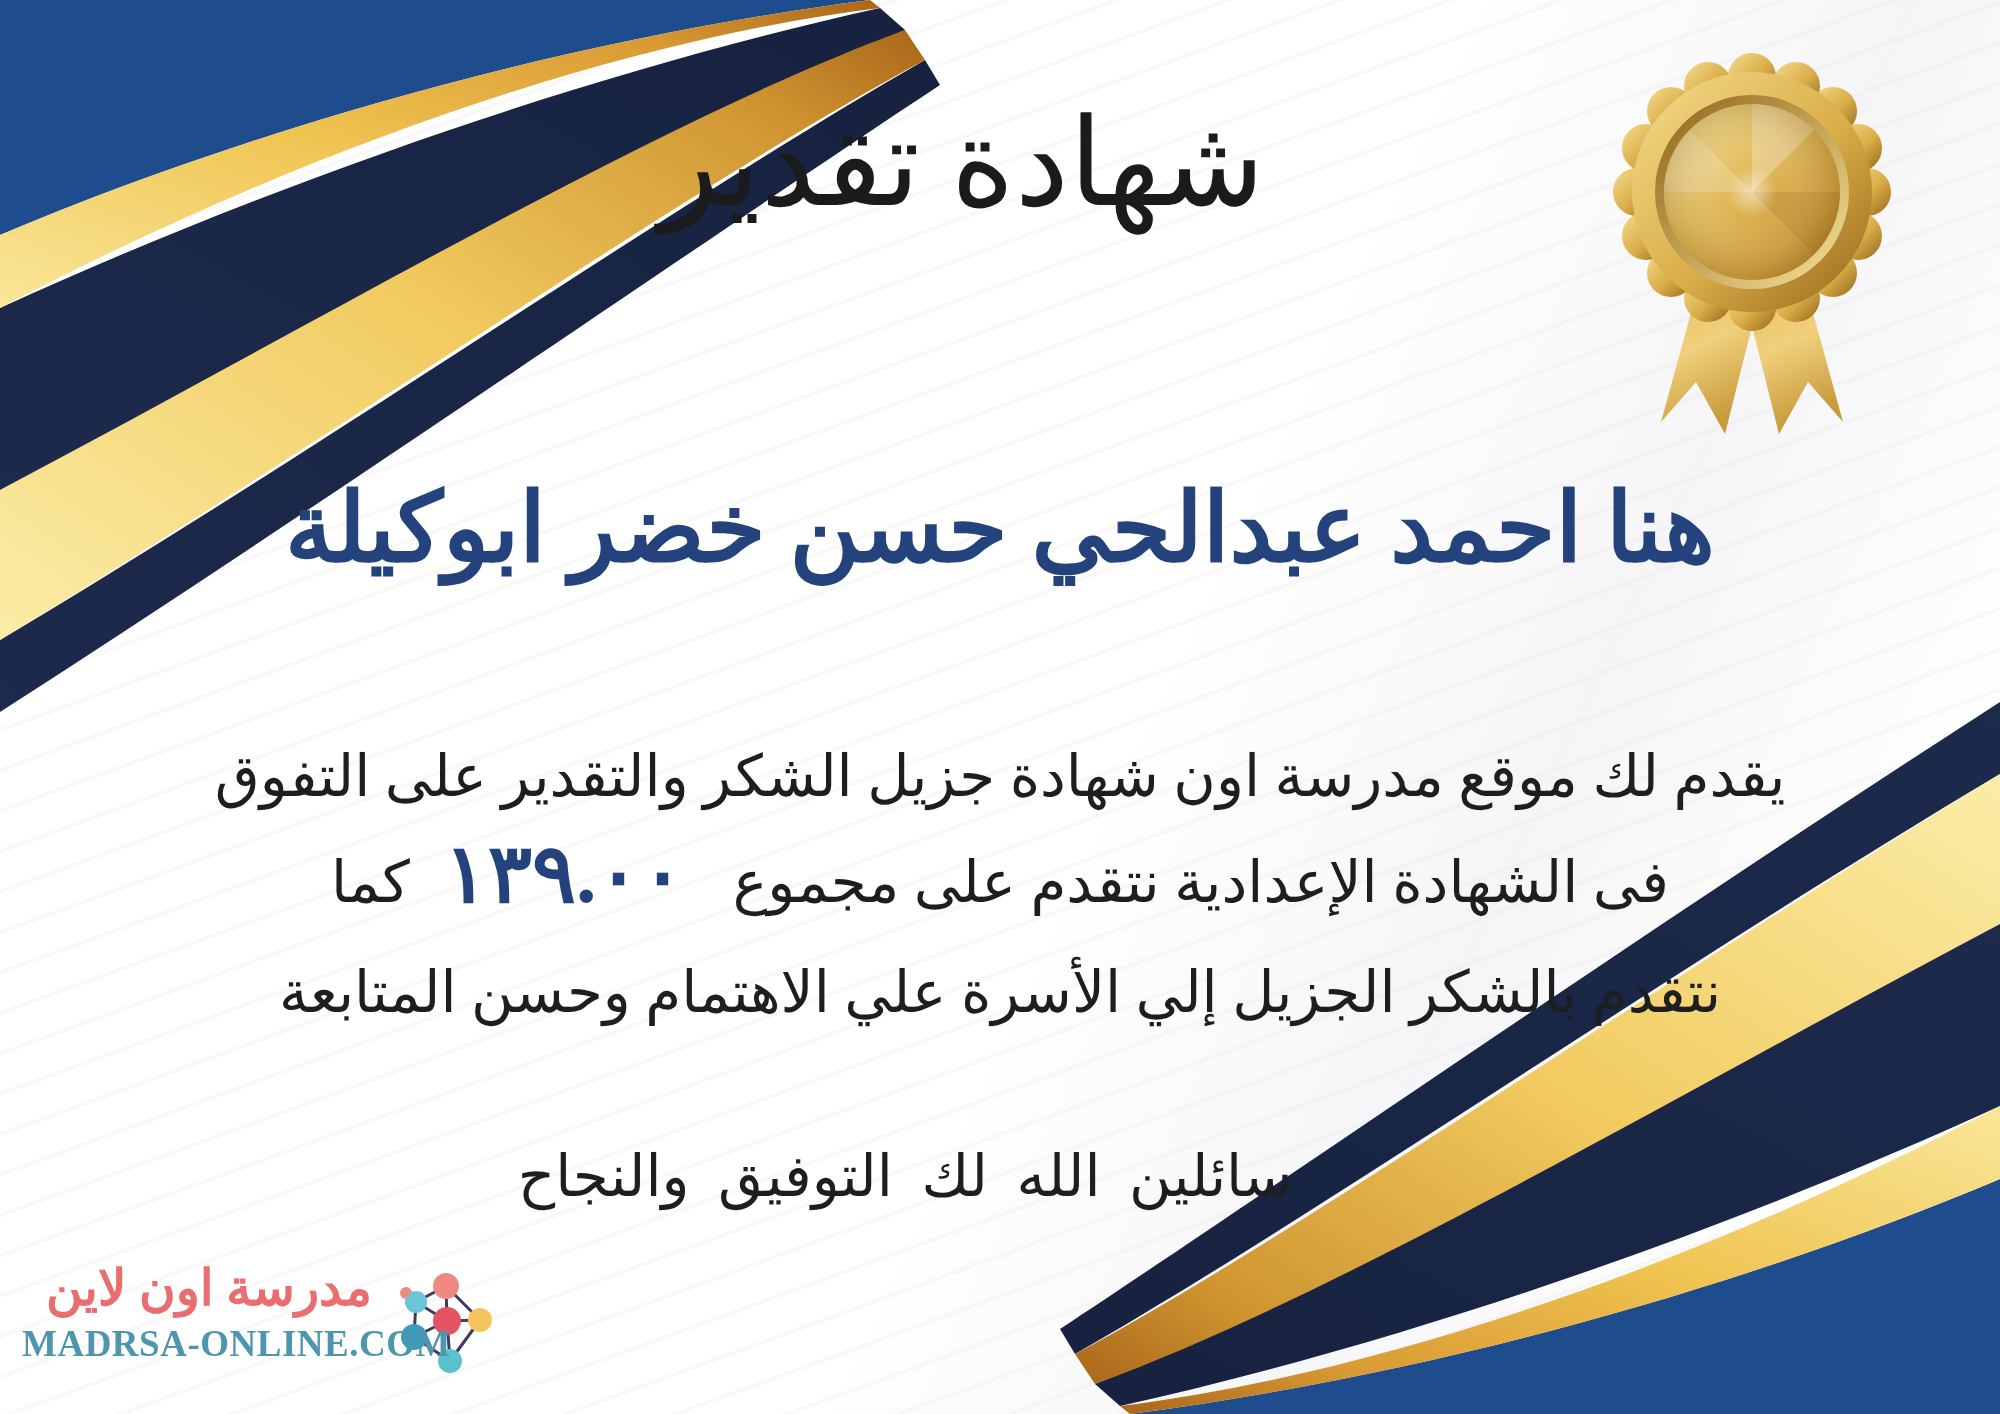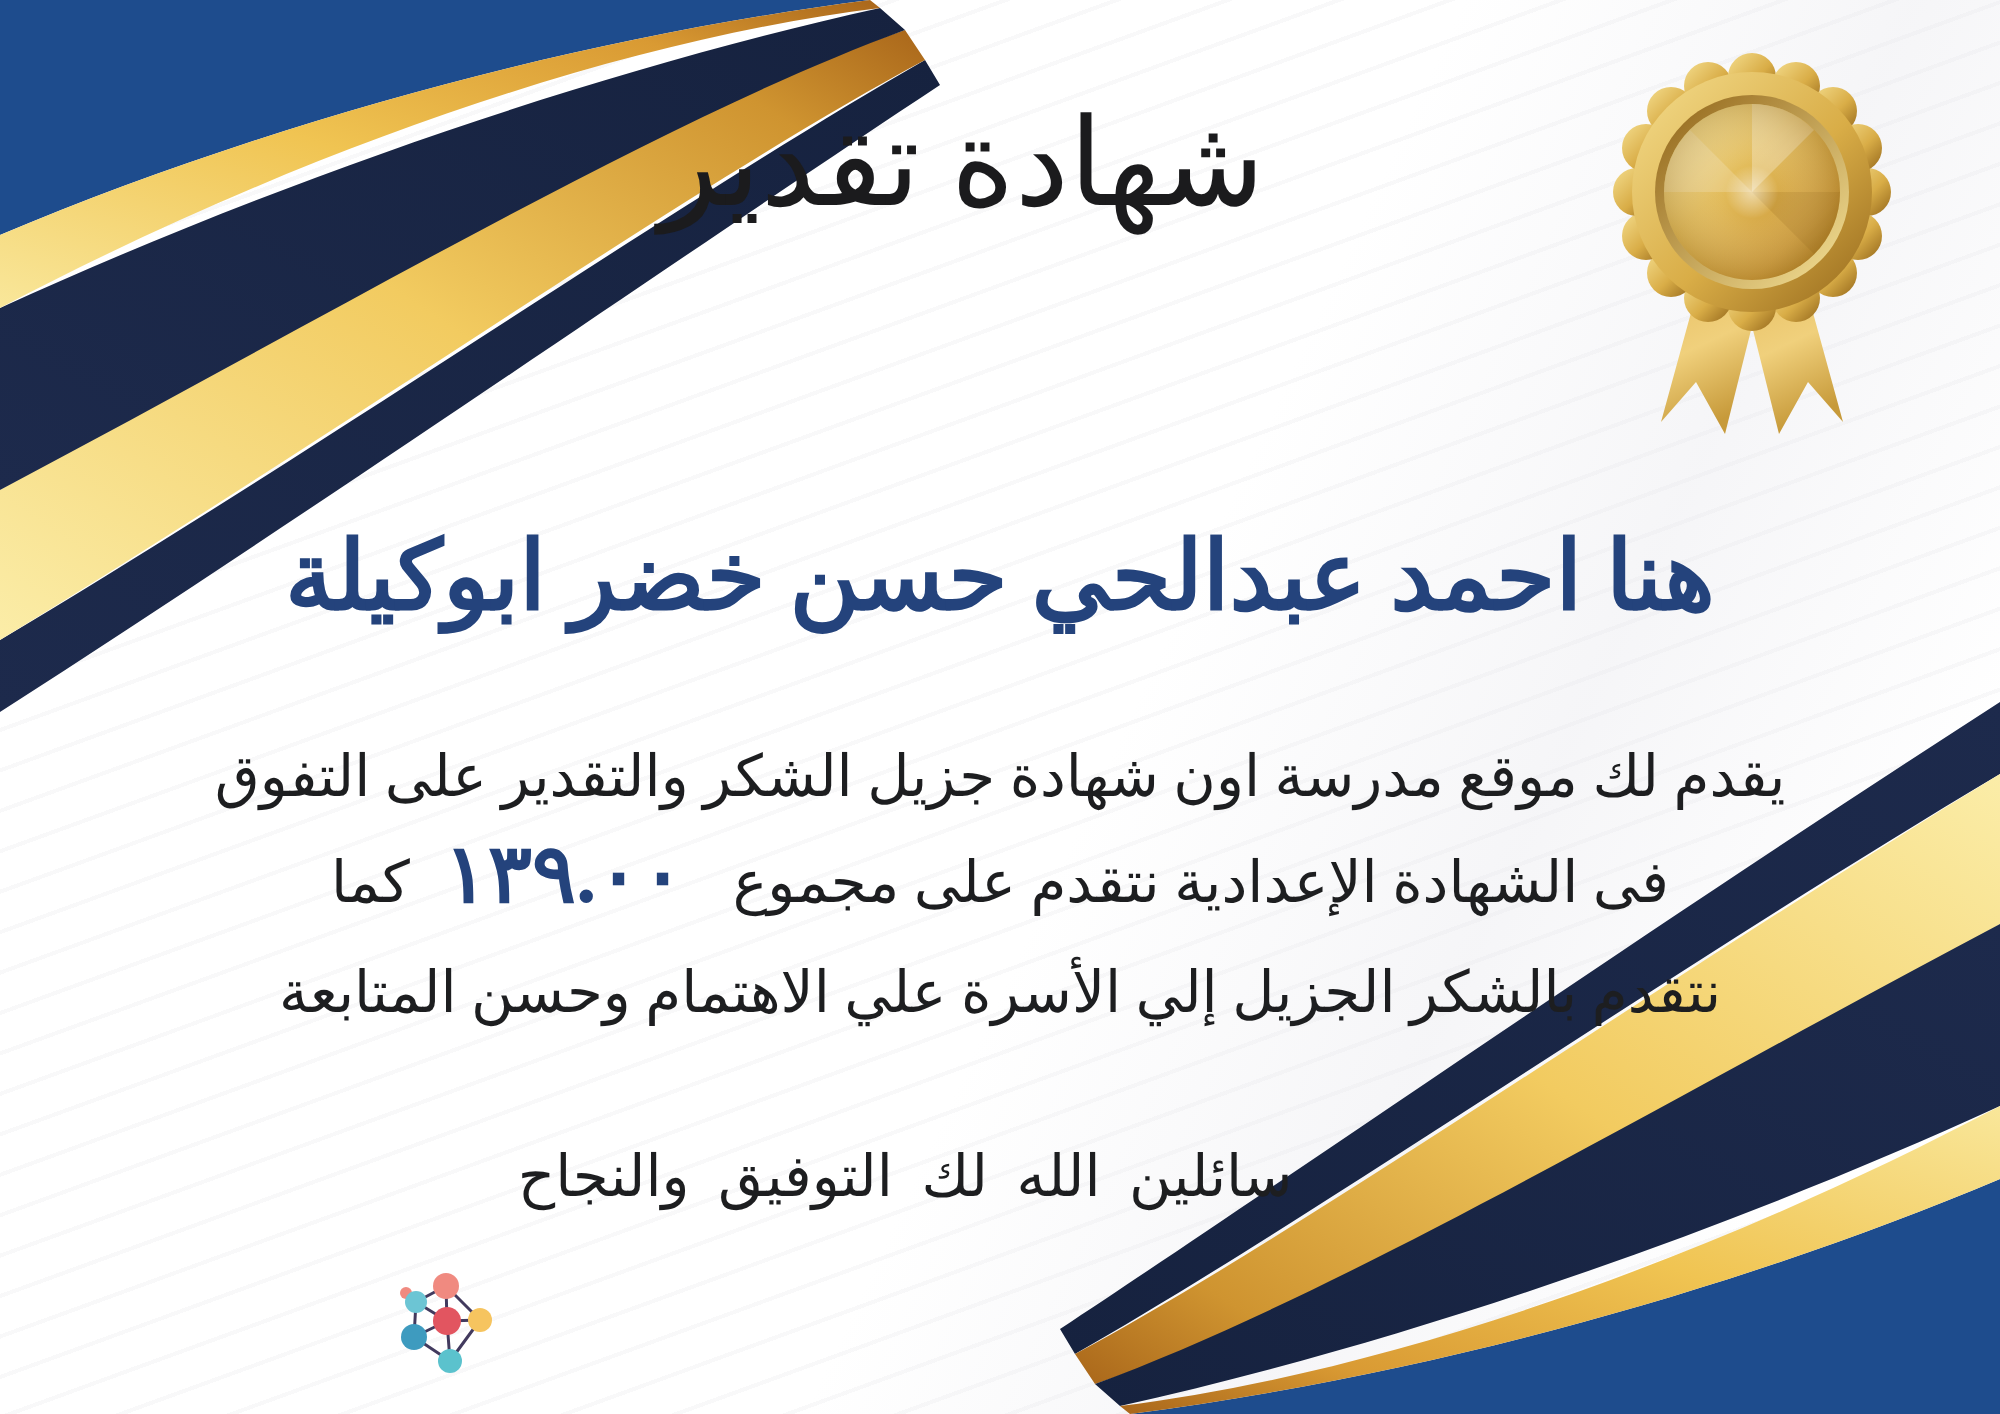--- a/index.html
+++ b/index.html
@@ -30,21 +30,21 @@
   .title{
     position:absolute;top:92px;left:0;width:100%;
     text-align:center;direction:rtl;
     font-size:122px;font-weight:400;color:#1b1b1d;
     transform:translateX(-38px);
     letter-spacing:-2px;
   }
   .name{
     position:absolute;top:472px;left:0;width:100%;
     text-align:center;direction:rtl;
-    font-size:96px;font-weight:700;color:#24437c;margin-top:48px;
+    font-size:96px;font-weight:700;color:#24437c;
   }
   .p-line{
     position:absolute;left:0;width:100%;
     text-align:center;direction:rtl;
     font-size:58px;font-weight:400;color:#1d1e20;
     white-space:nowrap;
   }
   .l1{top:742px;}
   .l2{top:848px;}
   .l3{top:958px;}
@@ -193,14 +193,18 @@
         <path d="M16,33 L46,17 M16,33 L47,52 M46,17 L47,52 M46,17 L80,51 M47,52 L80,51 M47,52 L14,68 M47,52 L50,92 M14,68 L50,92 M50,92 L80,51 M16,33 L14,68"></path>
       </g>
       <circle cx="6" cy="24" r="6" fill="#f08a80"></circle>
       <circle cx="16" cy="33" r="11" fill="#6cc5d4"></circle>
       <circle cx="46" cy="17" r="13" fill="#f08a80"></circle>
       <circle cx="47" cy="52" r="14" fill="#e25560"></circle>
       <circle cx="80" cy="51" r="12" fill="#f6c45f"></circle>
       <circle cx="14" cy="68" r="13" fill="#3e9bbf"></circle>
       <circle cx="50" cy="92" r="12" fill="#5bc2cd"></circle>
     </svg>
+    <div class="logo-texts">
+      <div class="logo-ar">مدرسة اون لاين</div>
+      <div class="logo-en">MADRSA-ONLINE.COM</div>
+    </div>
   </div>
 </div>
 
 </body></html>

